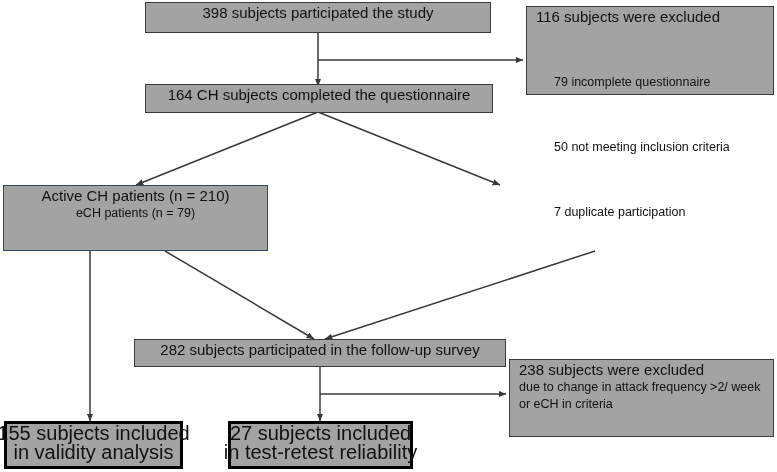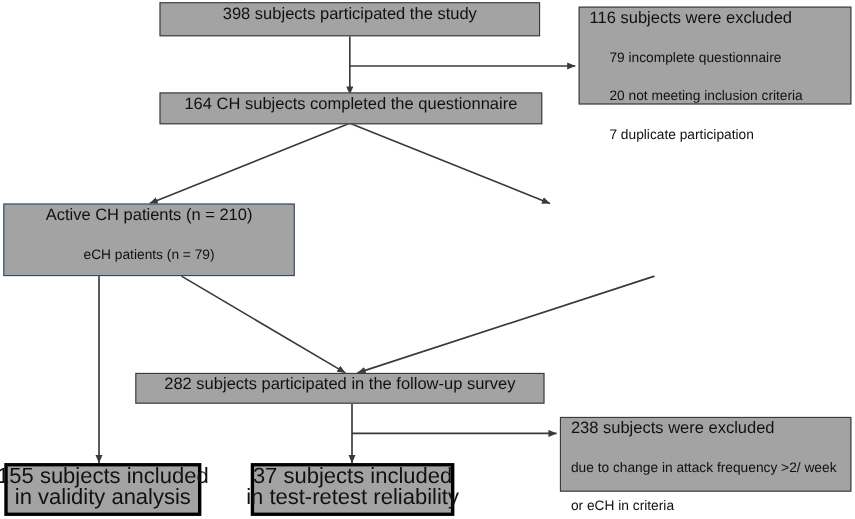--- a/index.html
+++ b/index.html
@@ -47,21 +47,21 @@
   }
   .n-thick {
     border: 3.4px solid #000000;
     font-weight: bold;
   }
 
   .center { text-align: center; align-items: center; }
   .left   { text-align: left;  align-items: flex-start; padding-left: 9px; }
 
   .t-head { font-size: 15px; line-height: 19px; }
-  .t-sub  { font-size: 12.5px; line-height: 17px; margin-top: 18px; }
+  .t-sub  { font-size: 12.5px; line-height: 17px; }
   .t-bold { font-size: 20px; line-height: 19px; font-weight: normal; }
 
   .indent { padding-left: 18px; }
 </style>
 </head>
 <body>
 
 <div id="canvas">
 
   <svg id="edges" viewBox="0 0 777 472" width="777" height="472" xmlns="http://www.w3.org/2000/svg">
@@ -87,50 +87,50 @@
 
     <path d="M320,367 L320,421" stroke="#3a3a3a" stroke-width="1.5" fill="none" marker-end="url(#arw)"></path>
 
     <path d="M320,394 L506,394" stroke="#3a3a3a" stroke-width="1.5" fill="none" marker-end="url(#arw)"></path>
   </svg>
 
   <div class="node n-thin center" style="left:145px; top:2px; width:346px; height:31px;">
     <span class="line t-head">398 subjects participated the study</span>
   </div>
 
-  <div class="node n-thin left" style="left:526px; top:6px; width:248px; height:89px;">
+  <div class="node n-thin left" style="left:526px; top:6px; width:248px; height:89px;gap:48px;">
     <span class="line t-head">116 subjects were excluded</span>
     <span class="line t-sub indent">79 incomplete questionnaire</span>
-    <span class="line t-sub indent">20 not meeting inclusion criteria</span>
+    <span class="line t-sub indent">50 not meeting inclusion criteria</span>
     <span class="line t-sub indent">7 duplicate participation</span>
   </div>
 
   <div class="node n-thin center" style="left:145px; top:84px; width:348px; height:29px;">
     <span class="line t-head">164 CH subjects completed the questionnaire</span>
   </div>
 
   <div class="node n-navy center" style="left:3px; top:185px; width:265px; height:66px;">
     <span class="line t-head">Active CH patients (n = 210)</span>
     <span class="line t-sub">eCH patients (n = 79)</span>
   </div>
 
 
-  <div class="node n-thin center" style="left:123px; top:339px; width:372px; height:28px;">
+  <div class="node n-thin center" style="left:134px; top:339px; width:372px; height:28px;">
     <span class="line t-head">282 subjects participated in the follow-up survey</span>
   </div>
 
-  <div class="node n-thin left" style="left:509px; top:379px; width:265px; height:68px;">
+  <div class="node n-thin left" style="left:509px; top:359px; width:265px; height:78px;">
     <span class="line t-head">238 subjects were excluded</span>
     <span class="line t-sub">due to change in attack frequency &gt;2/ week</span>
     <span class="line t-sub">or eCH in criteria</span>
   </div>
 
   <div class="node n-thick center" style="left:4px; top:421px; width:179px; height:48px;">
     <span class="line t-bold">155 subjects included</span>
     <span class="line t-bold">in validity analysis</span>
   </div>
 
   <div class="node n-thick center" style="left:228px; top:421px; width:185px; height:48px;">
-    <span class="line t-bold">37 subjects included</span>
+    <span class="line t-bold">27 subjects included</span>
     <span class="line t-bold">in test-retest reliability</span>
   </div>
 
 </div>
 
 </body></html>

